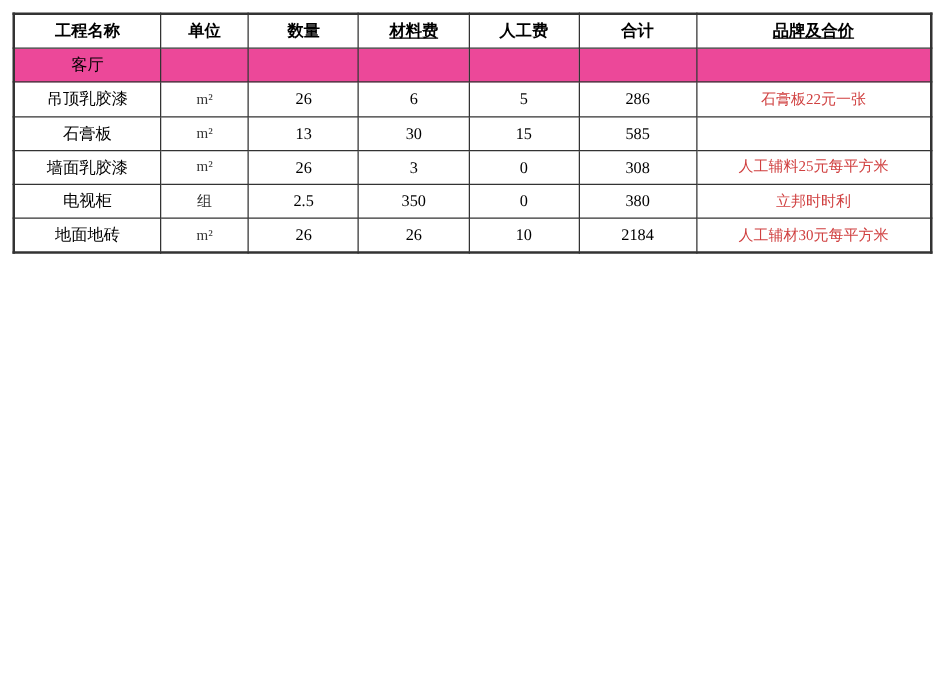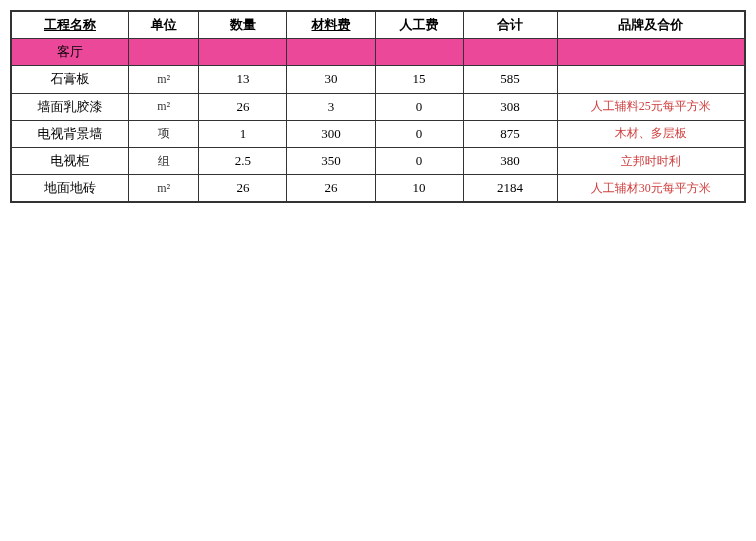--- a/index.html
+++ b/index.html
@@ -34,27 +34,27 @@
       font-weight: bold;
       font-size: 13px;
     }
     .row-section td {
       background-color: #ec4899;
       font-weight: normal;
     }
     .row-data td {
       background-color: #fff;
     }
-    .col-name { width: 100px; text-decoration: underline; }
+    .col-name { width: 100px; }
     .col-unit { width: 60px; border-radius: 11px; }
     .col-qty  { width: 75px; }
     .col-mat  { width: 75px; text-decoration: underline; }
     .col-labor{ width: 75px; }
     .col-total{ width: 80px; }
-    .col-brand{ width: 160px; }
+    .col-brand{ width: 160px; text-decoration: underline; }
     .unit-text {
       color: #333;
       font-size: 12px;
     }
     .brand-text {
       color: #d04040;
       font-size: 12px;
     }
     .section-label {
       font-size: 13px;
@@ -80,46 +80,46 @@
 
       <tr class="row-section">
         <td class="section-label">客厅</td>
         <td></td>
         <td></td>
         <td></td>
         <td></td>
         <td></td>
         <td></td>
       </tr>
+    <tr class="row-data">
+          <td>吊顶乳胶漆</td>
+          <td class="unit-text">m²</td>
+          <td>26</td>
+          <td>6</td>
+          <td>5</td>
+          <td>286</td>
+          <td class="brand-text">石膏板22元一张</td>
+        </tr>
         <tr class="row-data">
           <td>石膏板</td>
           <td class="unit-text">m²</td>
           <td>13</td>
           <td>30</td>
           <td>15</td>
           <td>585</td>
           <td class="brand-text"></td>
         </tr>
         <tr class="row-data">
           <td>墙面乳胶漆</td>
           <td class="unit-text">m²</td>
           <td>26</td>
           <td>3</td>
           <td>0</td>
           <td>308</td>
           <td class="brand-text">人工辅料25元每平方米</td>
-        </tr>
-        <tr class="row-data">
-          <td>电视背景墙</td>
-          <td class="unit-text">项</td>
-          <td>1</td>
-          <td>300</td>
-          <td>0</td>
-          <td>875</td>
-          <td class="brand-text">木材、多层板</td>
         </tr>
         <tr class="row-data">
           <td>电视柜</td>
           <td class="unit-text">组</td>
           <td>2.5</td>
           <td>350</td>
           <td>0</td>
           <td>380</td>
           <td class="brand-text">立邦时时利</td>
         </tr>

